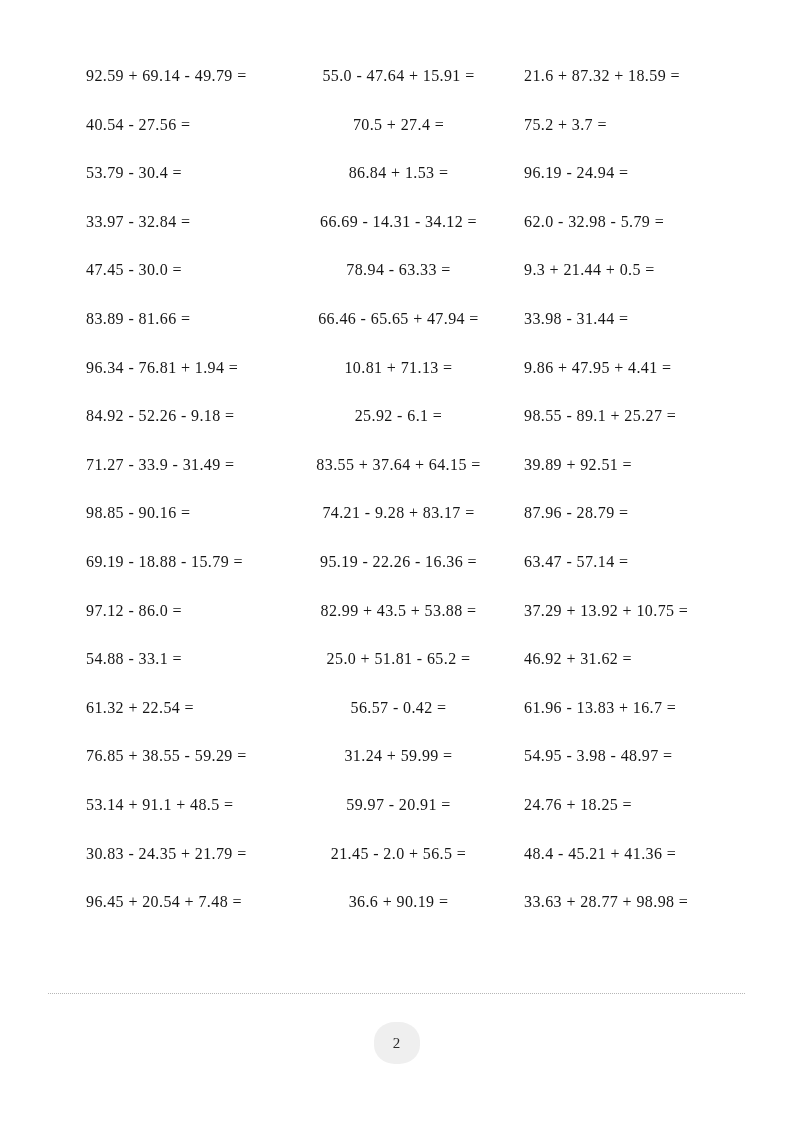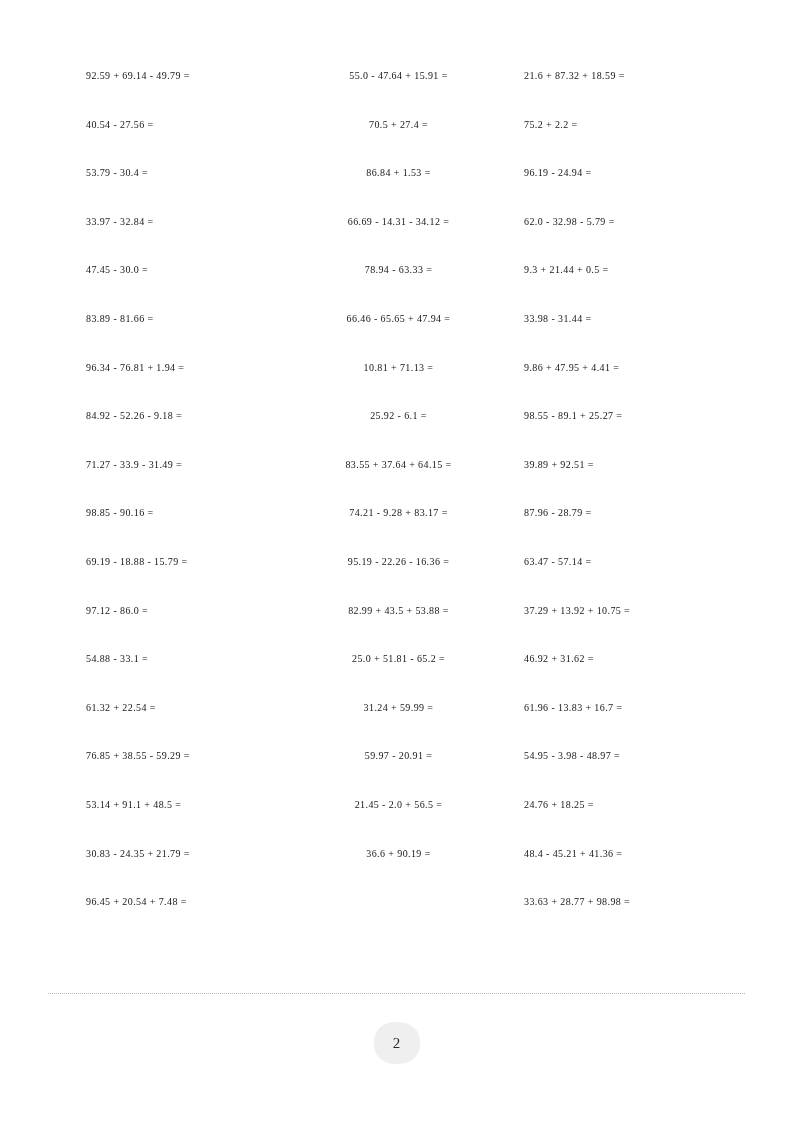--- a/index.html
+++ b/index.html
@@ -27,21 +27,21 @@
   .worksheet {
     display: grid;
     grid-template-columns: 225px 225px 225px;
     column-gap: 0px;
     row-gap: 0px;
     margin-top: 0px;
   }
   .problem {
     height: 48.6px;
     line-height: 48.6px;
-    font-size: 10px;
+    font-size: 16px;
     letter-spacing: 0.4px;
     white-space: nowrap;
     color: #161616;
   }
   .col-1 .problem { padding-left: 38px; }
   .col-2 .problem { padding-left: 26px; text-align: center; }
   .col-3 .problem { padding-left: 26px; }
   .footer-rule {
     position: absolute;
     left: 48px;
@@ -106,30 +106,31 @@
       <div class="problem">66.69 - 14.31 - 34.12 =</div>
       <div class="problem">78.94 - 63.33 =</div>
       <div class="problem">66.46 - 65.65 + 47.94 =</div>
       <div class="problem">10.81 + 71.13 =</div>
       <div class="problem">25.92 - 6.1 =</div>
       <div class="problem">83.55 + 37.64 + 64.15 =</div>
       <div class="problem">74.21 - 9.28 + 83.17 =</div>
       <div class="problem">95.19 - 22.26 - 16.36 =</div>
       <div class="problem">82.99 + 43.5 + 53.88 =</div>
       <div class="problem">25.0 + 51.81 - 65.2 =</div>
+      <div class="problem">56.57 - 0.42 =</div>
       <div class="problem">31.24 + 59.99 =</div>
       <div class="problem">59.97 - 20.91 =</div>
       <div class="problem">21.45 - 2.0 + 56.5 =</div>
       <div class="problem">36.6 + 90.19 =</div>
       <div class="problem"></div>
     </div>
 
     <div class="col-3">
       <div class="problem">21.6 + 87.32 + 18.59 =</div>
-      <div class="problem">75.2 + 2.2 =</div>
+      <div class="problem">75.2 + 3.7 =</div>
       <div class="problem">96.19 - 24.94 =</div>
       <div class="problem">62.0 - 32.98 - 5.79 =</div>
       <div class="problem">9.3 + 21.44 + 0.5 =</div>
       <div class="problem">33.98 - 31.44 =</div>
       <div class="problem">9.86 + 47.95 + 4.41 =</div>
       <div class="problem">98.55 - 89.1 + 25.27 =</div>
       <div class="problem">39.89 + 92.51 =</div>
       <div class="problem">87.96 - 28.79 =</div>
       <div class="problem">63.47 - 57.14 =</div>
       <div class="problem">37.29 + 13.92 + 10.75 =</div>

